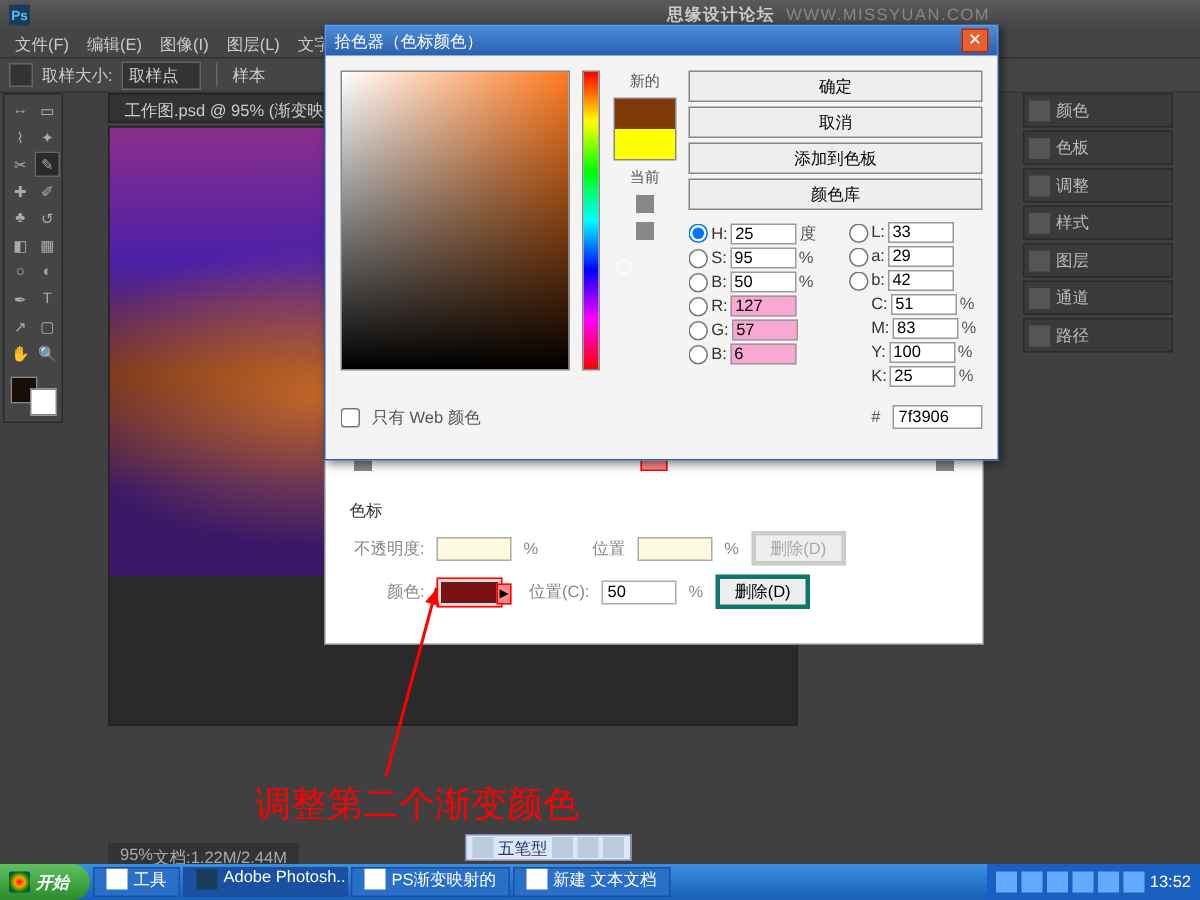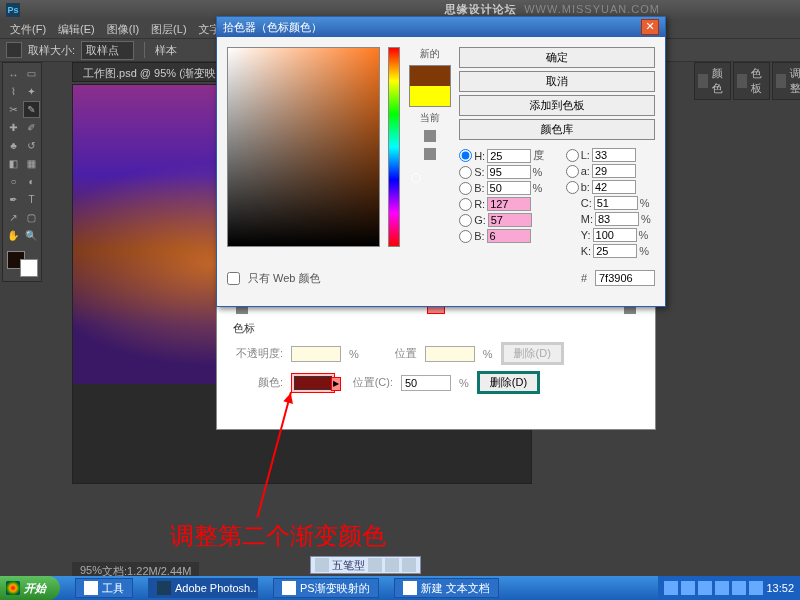--- a/index.html
+++ b/index.html
@@ -16,32 +16,32 @@
 .tool{width:17px;height:17px;background:#454545;border:1px solid #454545;display:flex;align-items:center;justify-content:center;color:#aaa;font-size:10px}
 .tool.active{background:#2a2a2a;border-color:#666}
 .swatch-box{grid-column:1/3;height:30px;position:relative;margin-top:4px}
 .swatch-fg{position:absolute;width:18px;height:18px;background:#1a0d08;border:1px solid #888;left:2px;top:2px}
 .swatch-bg{position:absolute;width:18px;height:18px;background:#fff;border:1px solid #888;right:2px;bottom:2px}
 .doc-tab{position:absolute;left:72px;top:0;height:20px;background:#333;color:#ccc;padding:3px 10px;border:1px solid #222}
 .canvas{position:absolute;left:72px;top:22px;width:460px;height:400px;background:#2a2a2a;border:1px solid #222;overflow:hidden}
 .canvas-img{width:100%;height:75%;background:linear-gradient(180deg,#8b2f8b 0%,#4b1fa8 30%,#6b2f1a 55%,#3a1866 80%);position:relative}
 .canvas-img::before{content:"";position:absolute;inset:0;background:radial-gradient(ellipse at 30% 60%,rgba(255,140,40,.6),transparent 40%),radial-gradient(ellipse at 70% 40%,rgba(80,40,160,.7),transparent 50%)}
 .statusbar{position:absolute;bottom:0;left:72px;height:18px;background:#333;color:#aaa;padding:2px 8px;display:flex;font-size:10px}
-.panels{position:absolute;right:6px;top:0;width:100px;display:flex;gap:2px}
+.panels{position:absolute;right:18px;top:0;width:100px;display:flex;flex-direction:column;gap:2px}
 .panel{background:#3a3a3a;border:1px solid #2a2a2a;padding:3px;color:#bbb;display:flex;align-items:center;gap:4px;font-size:10px}
 .panel .picon{width:14px;height:14px;background:#555}
 .watermark{position:absolute;top:2px;right:140px;color:#888;font-size:10px;letter-spacing:1px}
 .watermark b{color:#ccc}
 
 
 .grad-editor{position:absolute;left:216px;top:250px;width:440px;height:180px;background:#fff;border:1px solid #888;padding:8px 16px}
 .grad-bar{height:24px;border:1px solid #888;background:linear-gradient(90deg,#0a2818 0%,#5a4a18 35%,#7f3906 50%,#2828a0 90%,#3838ff 100%);position:relative;margin-top:18px}
 .grad-stop{position:absolute;bottom:-14px;width:12px;height:12px;background:#888;transform:translateX(-50%)}
 .grad-stop.mid{left:50%;background:#f88;border:1px solid red;width:18px;height:16px}
-.grad-section{margin-top:20px;font-size:11px;color:#333}
+.grad-section{margin-top:32px;font-size:11px;color:#333}
 .grad-row{display:flex;align-items:center;gap:8px;margin-top:6px}
 .grad-row label{color:#888;min-width:50px;text-align:right}
 .grad-row input{width:50px;border:1px solid #aaa;padding:1px 3px;font-size:11px}
 .grad-row .pct{color:#888}
 .grad-row button{padding:1px 10px;border:3px solid #0f766e;background:#eee;font-size:11px}
 .grad-row button.disabled{color:#aaa;border-color:#ccc}
 .color-chip{width:38px;height:14px;border:1px solid #333;background:#7a1010;position:relative}
 .color-chip .arrow{position:absolute;right:-10px;top:0;width:10px;height:14px;background:#f88;border:1px solid red;display:flex;align-items:center;justify-content:center;font-size:8px}
 .hl-red{position:absolute;border:1px solid red;background:rgba(255,120,120,.4)}
 
@@ -72,21 +72,21 @@
 .two-col{display:flex;gap:18px}
 
 
 .anno-arrow{position:absolute;left:290px;top:392px;width:2px;height:130px;background:red;transform:rotate(15deg);transform-origin:top}
 .anno-arrow::before{content:"";position:absolute;top:-4px;left:-4px;border:5px solid transparent;border-bottom:10px solid red}
 .anno-text{position:absolute;left:170px;top:520px;color:red;font-size:24px;font-family:"SimSun"}
 
 
 .taskbar{position:absolute;bottom:0;left:0;right:0;height:24px;background:linear-gradient(#3a8fe0,#1a5fb8);display:flex;align-items:center;color:#fff;font-size:11px}
 .start{height:24px;padding:0 14px 0 6px;background:linear-gradient(#5fc060,#2a8a2a);border-radius:0 12px 12px 0;display:flex;align-items:center;gap:4px;font-style:italic;font-weight:bold}
-.task{height:20px;margin-left:15px;padding:0 8px;background:#2a70c8;border:1px solid #1a50a0;display:flex;align-items:center;gap:4px;max-width:110px;overflow:hidden;white-space:nowrap}
+.task{height:20px;margin-left:2px;padding:0 8px;background:#2a70c8;border:1px solid #1a50a0;display:flex;align-items:flex-start;gap:4px;max-width:110px;overflow:hidden;white-space:nowrap}
 .task.active{background:#1a50a0}
 .task .tico{width:14px;height:14px;background:#fff;flex-shrink:0}
 .tray{margin-left:auto;height:24px;background:#1a60c0;padding:0 6px;display:flex;align-items:center;gap:3px}
 .tray .tico{width:14px;height:14px;background:#6af}
 .ime-bar{position:absolute;bottom:26px;left:310px;height:18px;background:#d8e8f8;border:1px solid #88a;display:flex;align-items:center;padding:0 4px;gap:3px;font-size:10px;color:#336}
 .ime-bar .b{width:14px;height:14px;background:#bcd}
 </style>
 </head>
 <body>
 

